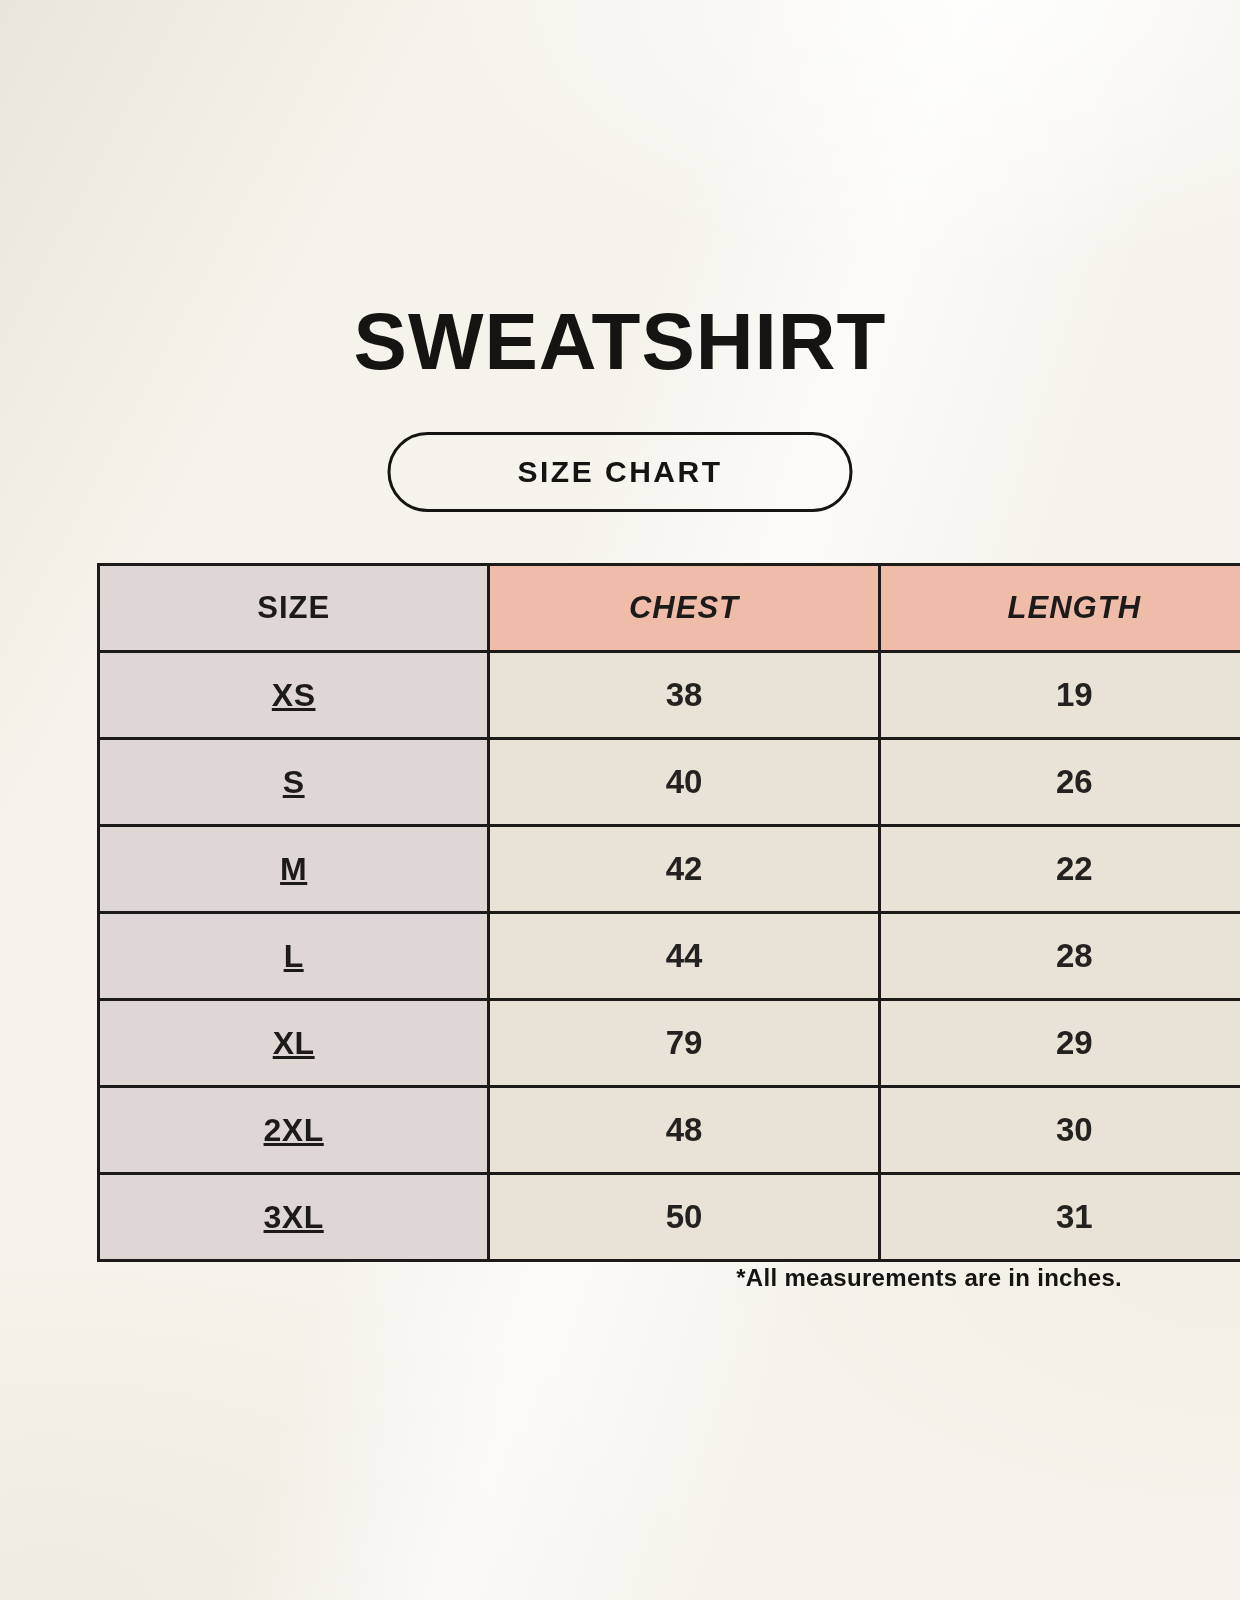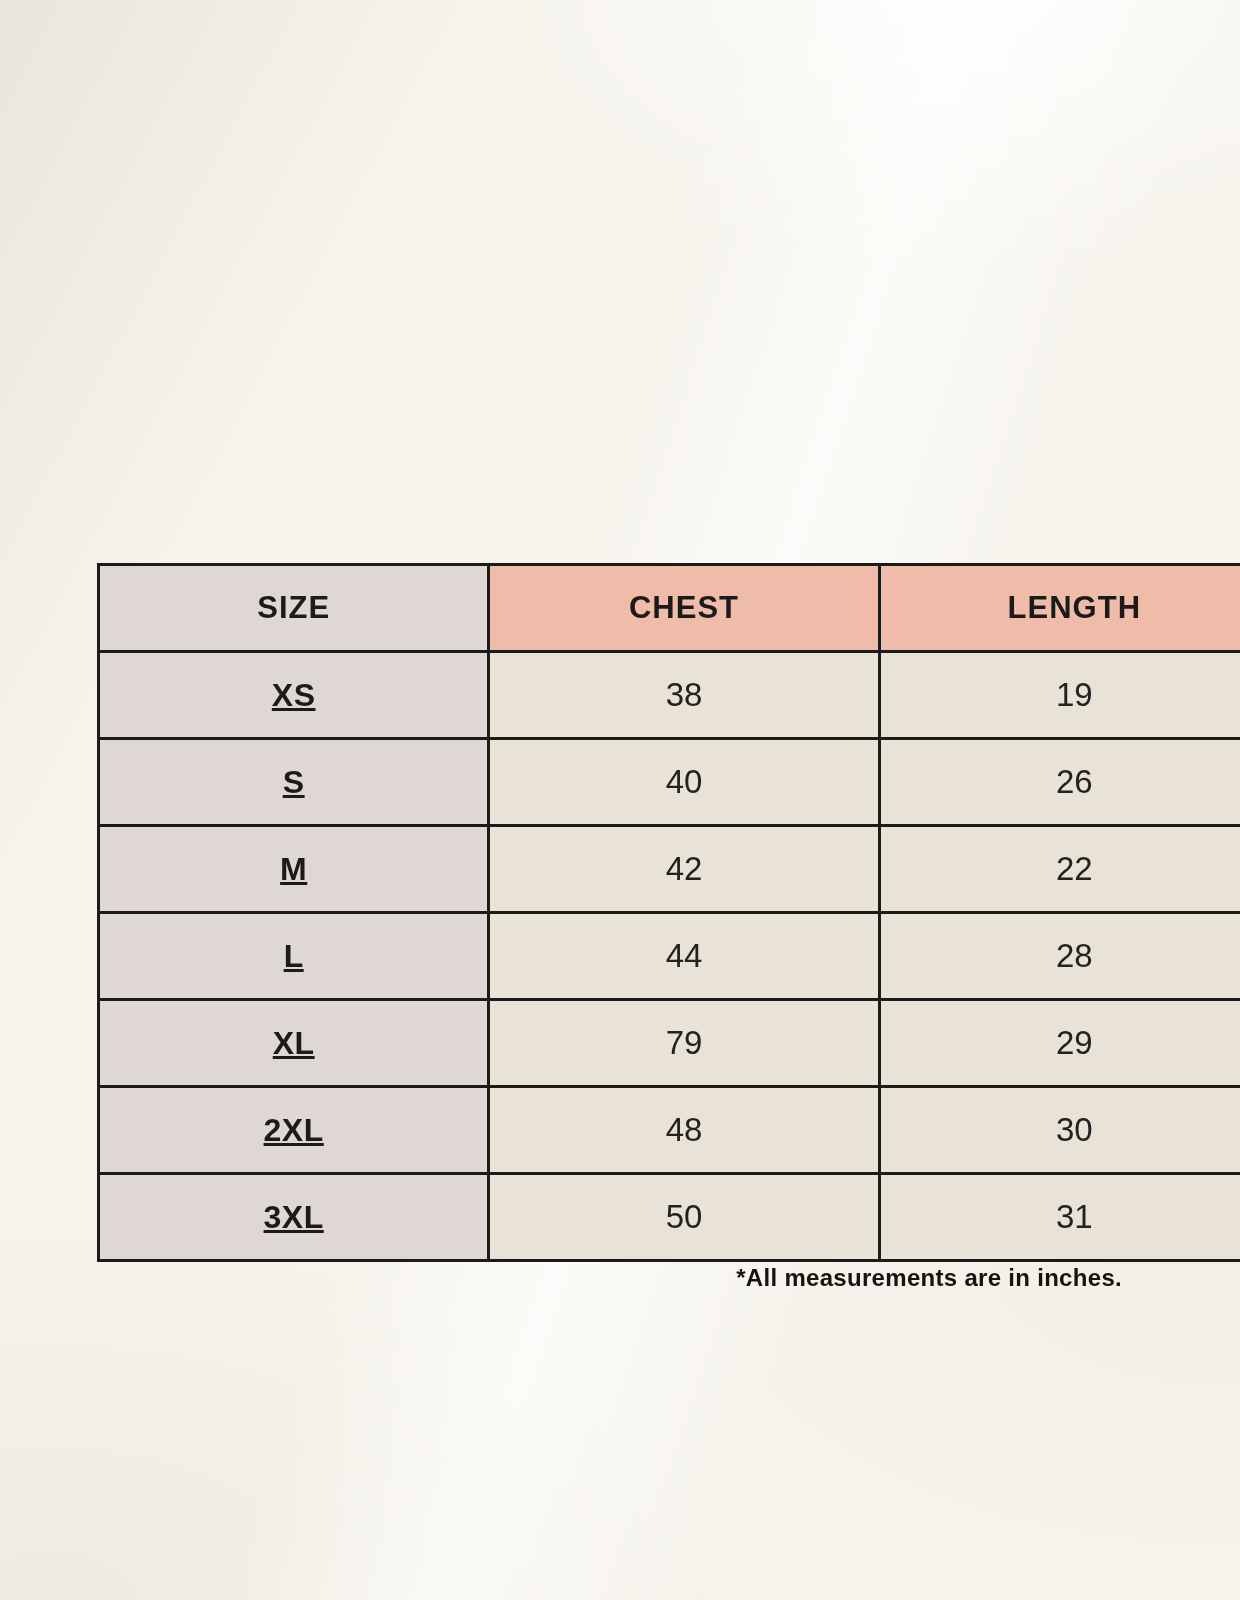--- a/index.html
+++ b/index.html
@@ -89,54 +89,59 @@
     font-size: 31px;
     font-weight: 700;
     letter-spacing: 1px;
   }
 
   th.col-measure {
     background: #f0bcaa;
     font-size: 31px;
     font-weight: 700;
     letter-spacing: 1px;
+    font-style: italic;
   }
 
   td.label-cell {
     background: #ded7d3;
     font-size: 32px;
     font-weight: 700;
     letter-spacing: 0.5px;
     text-decoration: underline;
   }
 
   td.value-cell {
     background: #e9e2d6;
     font-size: 33px;
-    font-weight: 400;
+    font-weight: 700;
     color: #242220;
   }
 
   .footnote {
     position: absolute;
     top: 1264px;
     right: 118px;
     font-size: 24px;
     font-weight: 700;
     letter-spacing: 0.3px;
     color: #161412;
   }
 </style>
 </head>
 <body>
 
 <div class="canvas">
   <div class="texture"></div>
 
+  <h1 class="title">SWEATSHIRT</h1>
 
+  <div class="badge">
+    <span>SIZE CHART</span>
+  </div>
 
   <table class="size-table">
     <thead>
       <tr>
         <th class="col-size">SIZE</th>
         <th class="col-measure">CHEST</th>
         <th class="col-measure">LENGTH</th>
       </tr>
     </thead>
     <tbody>

